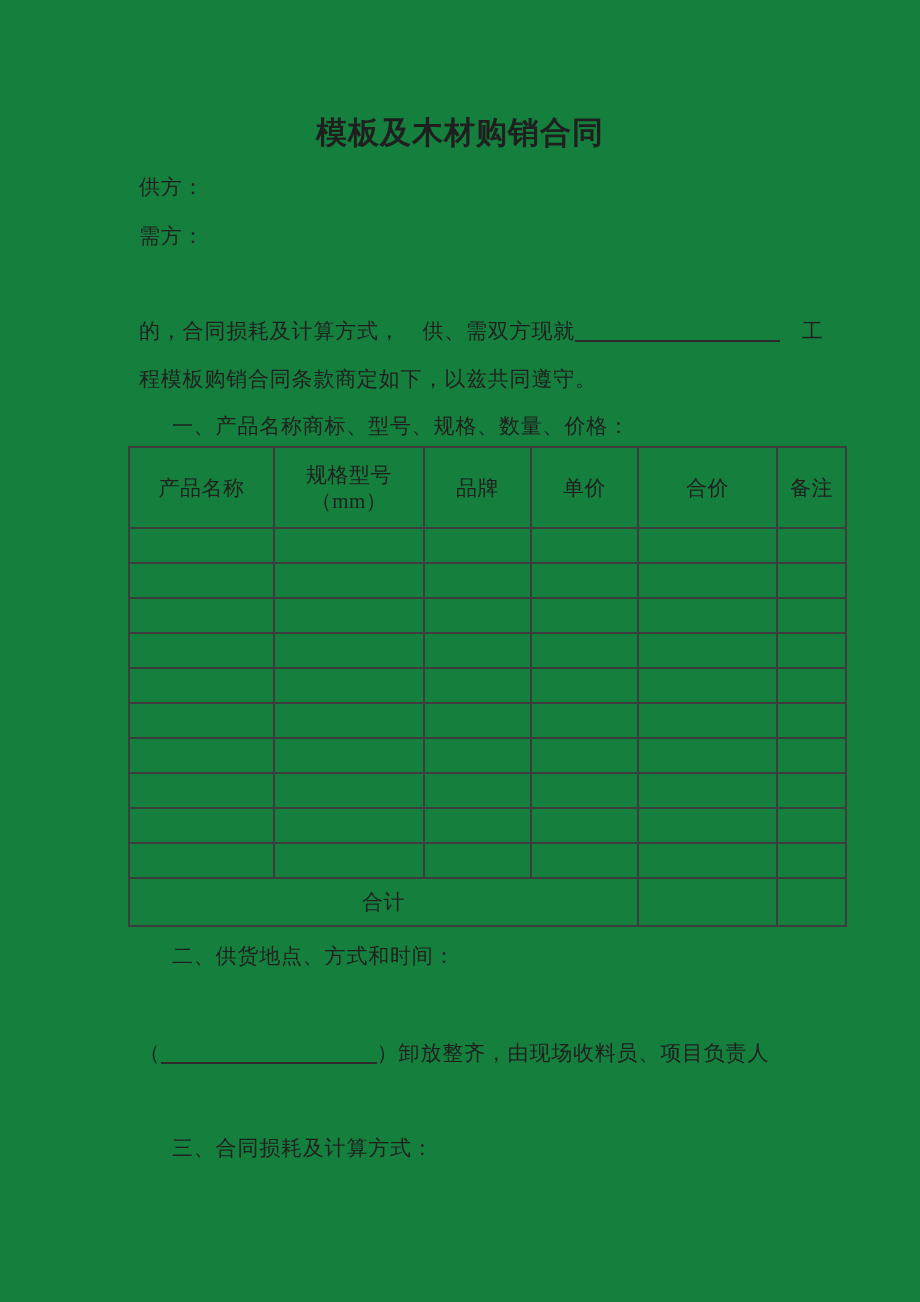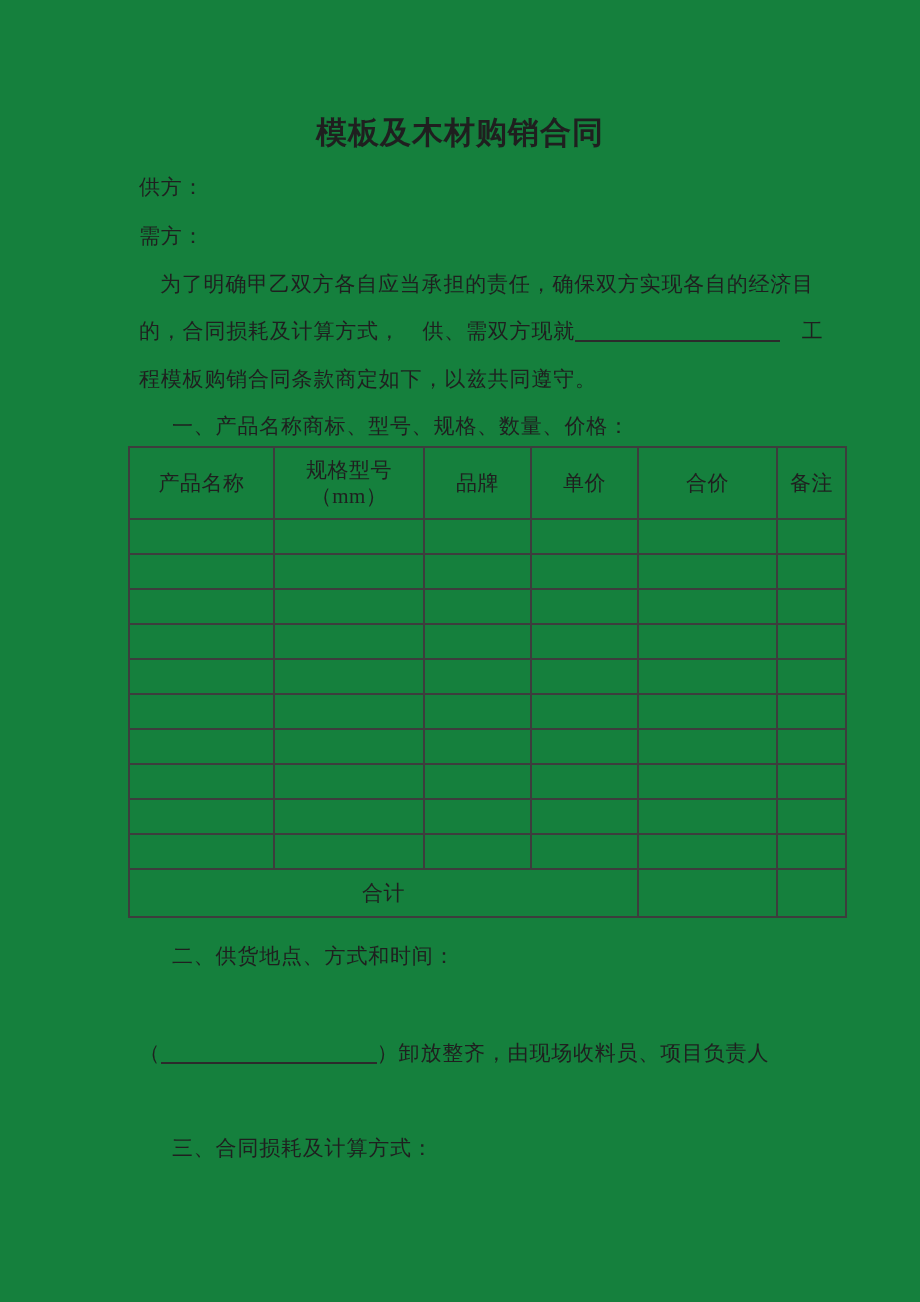--- a/index.html
+++ b/index.html
@@ -45,38 +45,37 @@
   table.products th, table.products td {
     border: 2px solid #3d3d3d;
     font-weight: normal;
     font-size: 21px;
     letter-spacing: 0.5px;
     text-align: center;
     vertical-align: middle;
     padding: 0;
     color: #1f1f1f;
   }
-  table.products thead tr { height: 72px; }
+  table.products thead tr { height: 81px; }
   table.products tbody tr { height: 35px; }
   table.products tfoot tr { height: 48px; }
   .hdr-sub { display: block; font-size: 21px; line-height: 26px; }
   .hdr-main { display: block; line-height: 26px; }
 </style>
 </head>
 <body>
 
 <div class="page">
 
   <div class="abs doc-title">模板及木材购销合同</div>
 
   <div class="abs body-text" style="left:139px; top:174px;">供方：</div>
 
   <div class="abs body-text" style="left:139px; top:223px;">需方：</div>
 
-  <div class="abs body-text" style="left:160px; top:271px;">为了明确甲乙双方各自应当承担的责任，确保双方实现各自的经济目</div>
 
   <div class="abs body-text" style="left:139px; top:318px;"><span>的，合同损耗及计算方式，　供、需双方现就</span><span class="blank blank-intro"></span><span>　工</span></div>
 
   <div class="abs body-text" style="left:139px; top:366px;">程模板购销合同条款商定如下，以兹共同遵守。</div>
 
   <div class="abs body-text" style="left:172px; top:413px;">一、产品名称商标、型号、规格、数量、价格：</div>
 
   <table class="products">
     <colgroup>
       <col style="width:145px">

